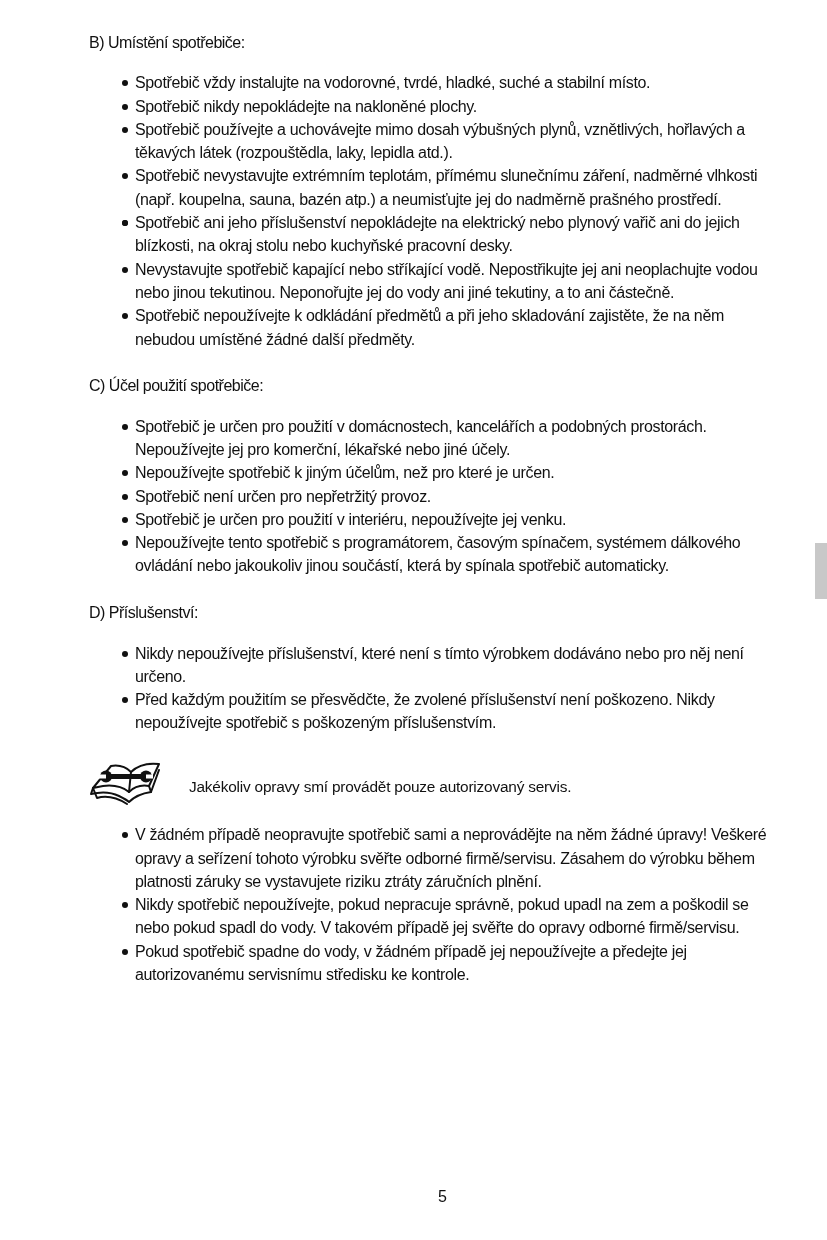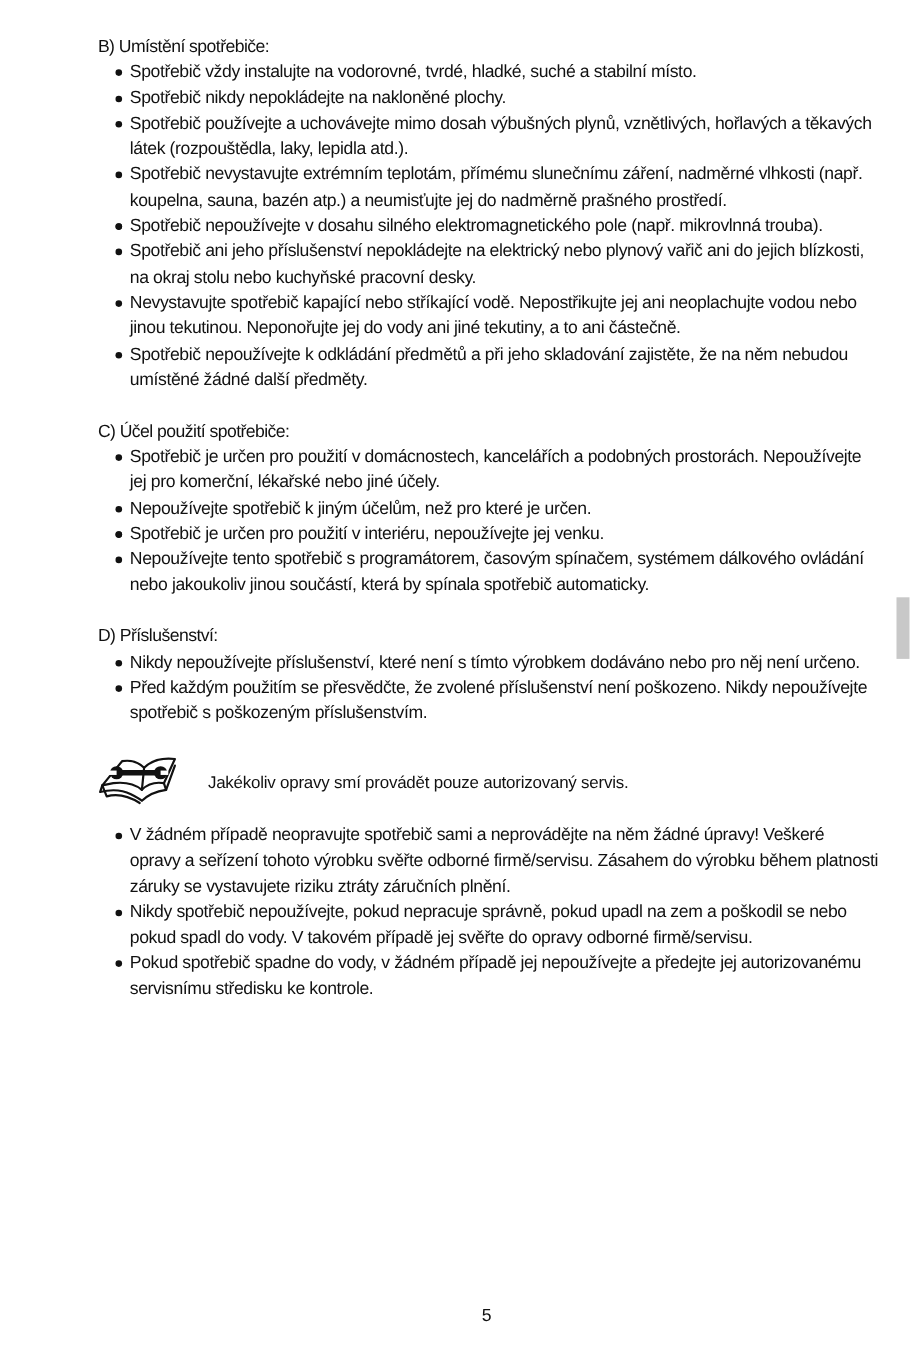--- a/index.html
+++ b/index.html
@@ -28,21 +28,21 @@
       margin: 0 0 23.5px 0;
     }
     .heading {
       font-weight: normal;
       margin: 0;
       height: 23.3px;
       letter-spacing: -0.5px;
     }
     ul.bullets {
       list-style: none;
-      margin: 0;
+      margin: 17px;
       padding: 0;
     }
     ul.bullets li {
       position: relative;
       padding-left: 29px;
       margin: 0;
     }
     ul.bullets li .dot {
       position: absolute;
       left: 16px;
@@ -93,33 +93,32 @@
 <div class="page">
 
   <div class="section">
     <div class="heading">B) Umístění spotřebiče:</div>
     <ul class="bullets">
       <li><span class="dot"></span><span>Spotřebič vždy instalujte na vodorovné, tvrdé, hladké, suché a stabilní místo.</span></li>
       <li><span class="dot"></span><span>Spotřebič nikdy nepokládejte na nakloněné plochy.</span></li>
       <li><span class="dot"></span><span>Spotřebič používejte a uchovávejte mimo dosah výbušných plynů, vznětlivých, hořlavých a těkavých látek (rozpouštědla, laky, lepidla atd.).</span></li>
       <li><span class="dot"></span><span>Spotřebič nevystavujte extrémním teplotám, přímému slunečnímu záření, nadměrné vlhkosti (např. koupelna, sauna, bazén atp.) a neumisťujte jej do nadměrně prašného prostředí.</span></li>
       <li><span class="dot"></span></li>
-      <li><span class="dot"></span><span>Spotřebič nepoužívejte v dosahu silného elektromagnetického pole (např. mikrovlnná trouba).</span></li>
       <li><span class="dot"></span><span>Spotřebič ani jeho příslušenství nepokládejte na elektrický nebo plynový vařič ani do jejich blízkosti, na okraj stolu nebo kuchyňské pracovní desky.</span></li>
       <li><span class="dot"></span><span>Nevystavujte spotřebič kapající nebo stříkající vodě. Nepostřikujte jej ani neoplachujte vodou nebo jinou tekutinou. Neponořujte jej do vody ani jiné tekutiny, a to ani částečně.</span></li>
       <li><span class="dot"></span><span>Spotřebič nepoužívejte k odkládání předmětů a při jeho skladování zajistěte, že na něm nebudou umístěné žádné další předměty.</span></li>
     </ul>
   </div>
 
   <div class="section">
     <div class="heading">C) Účel použití spotřebiče:</div>
     <ul class="bullets">
       <li><span class="dot"></span><span>Spotřebič je určen pro použití v domácnostech, kancelářích a podobných prostorách. Nepoužívejte jej pro komerční, lékařské nebo jiné účely.</span></li>
       <li><span class="dot"></span><span>Nepoužívejte spotřebič k jiným účelům, než pro které je určen.</span></li>
-      <li><span class="dot"></span></li>
+      <li><span class="dot"></span><span>Spotřebič není určen pro nepřetržitý provoz.</span></li>
       <li><span class="dot"></span><span>Spotřebič je určen pro použití v interiéru, nepoužívejte jej venku.</span></li>
       <li><span class="dot"></span><span>Nepoužívejte tento spotřebič s programátorem, časovým spínačem, systémem dálkového ovládání nebo jakoukoliv jinou součástí, která by spínala spotřebič automaticky.</span></li>
     </ul>
   </div>
 
   <div class="section">
     <div class="heading">D) Příslušenství:</div>
     <ul class="bullets">
       <li><span class="dot"></span><span>Nikdy nepoužívejte příslušenství, které není s tímto výrobkem dodáváno nebo pro něj není určeno.</span></li>
       <li><span class="dot"></span><span>Před každým použitím se přesvědčte, že zvolené příslušenství není poškozeno. Nikdy nepoužívejte spotřebič s poškozeným příslušenstvím.</span></li>

